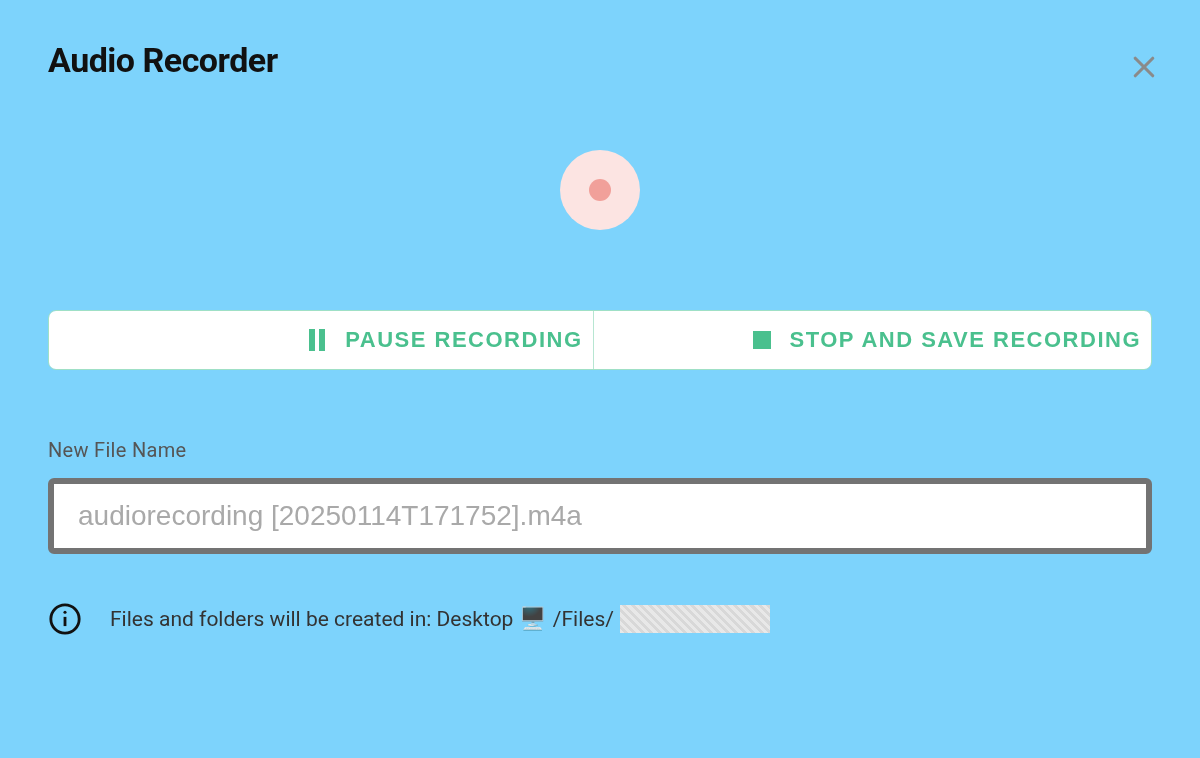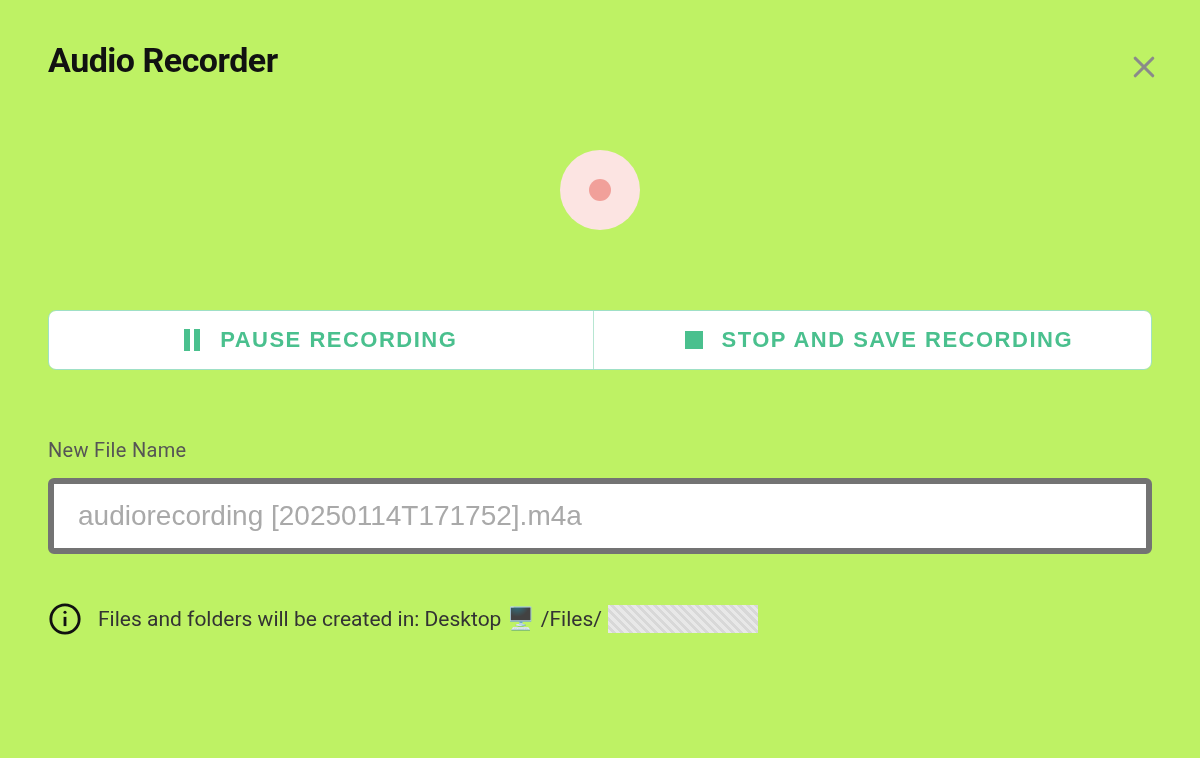--- a/index.html
+++ b/index.html
@@ -10,21 +10,21 @@
     body {
       font-family: -apple-system, BlinkMacSystemFont, "Segoe UI", Roboto, Helvetica, Arial, sans-serif;
       background: #ffffff;
       width: 1200px;
       height: 758px;
       overflow: hidden;
     }
     .dialog {
       width: 1200px;
       height: 758px;
-      background: #bef264;
+      background: #7dd3fc;
       position: relative;
       padding: 40px 48px 48px 48px;
     }
     .dialog-header {
       display: flex;
       justify-content: space-between;
       align-items: flex-start;
     }
     .dialog-title {
       font-size: 34px;
@@ -85,21 +85,21 @@
       background: #ffffff;
       border: none;
       padding: 16px 10px;
       font-size: 22px;
       font-weight: 700;
       letter-spacing: 1.5px;
       color: #4ac08e;
       cursor: pointer;
       display: flex;
       align-items: center;
-      justify-content: center;
+      justify-content: flex-end;
       gap: 18px;
     }
     .ctrl-btn + .ctrl-btn {
       border-left: 1px solid #b7e6d2;
       padding-left: 24px;
     }
     .ctrl-icon {
       display: inline-flex;
       align-items: center;
       justify-content: center;
@@ -137,21 +137,21 @@
       font-size: 28px;
       color: #a9a9a9;
       padding: 0 24px;
       outline: none;
       background: #ffffff;
     }
     .info-row {
       margin-top: 48px;
       display: flex;
       align-items: center;
-      gap: 16px;
+      gap: 28px;
       font-size: 21px;
       color: #333333;
     }
     .info-icon-wrap {
       width: 34px;
       height: 34px;
       display: flex;
       align-items: center;
       justify-content: center;
     }

